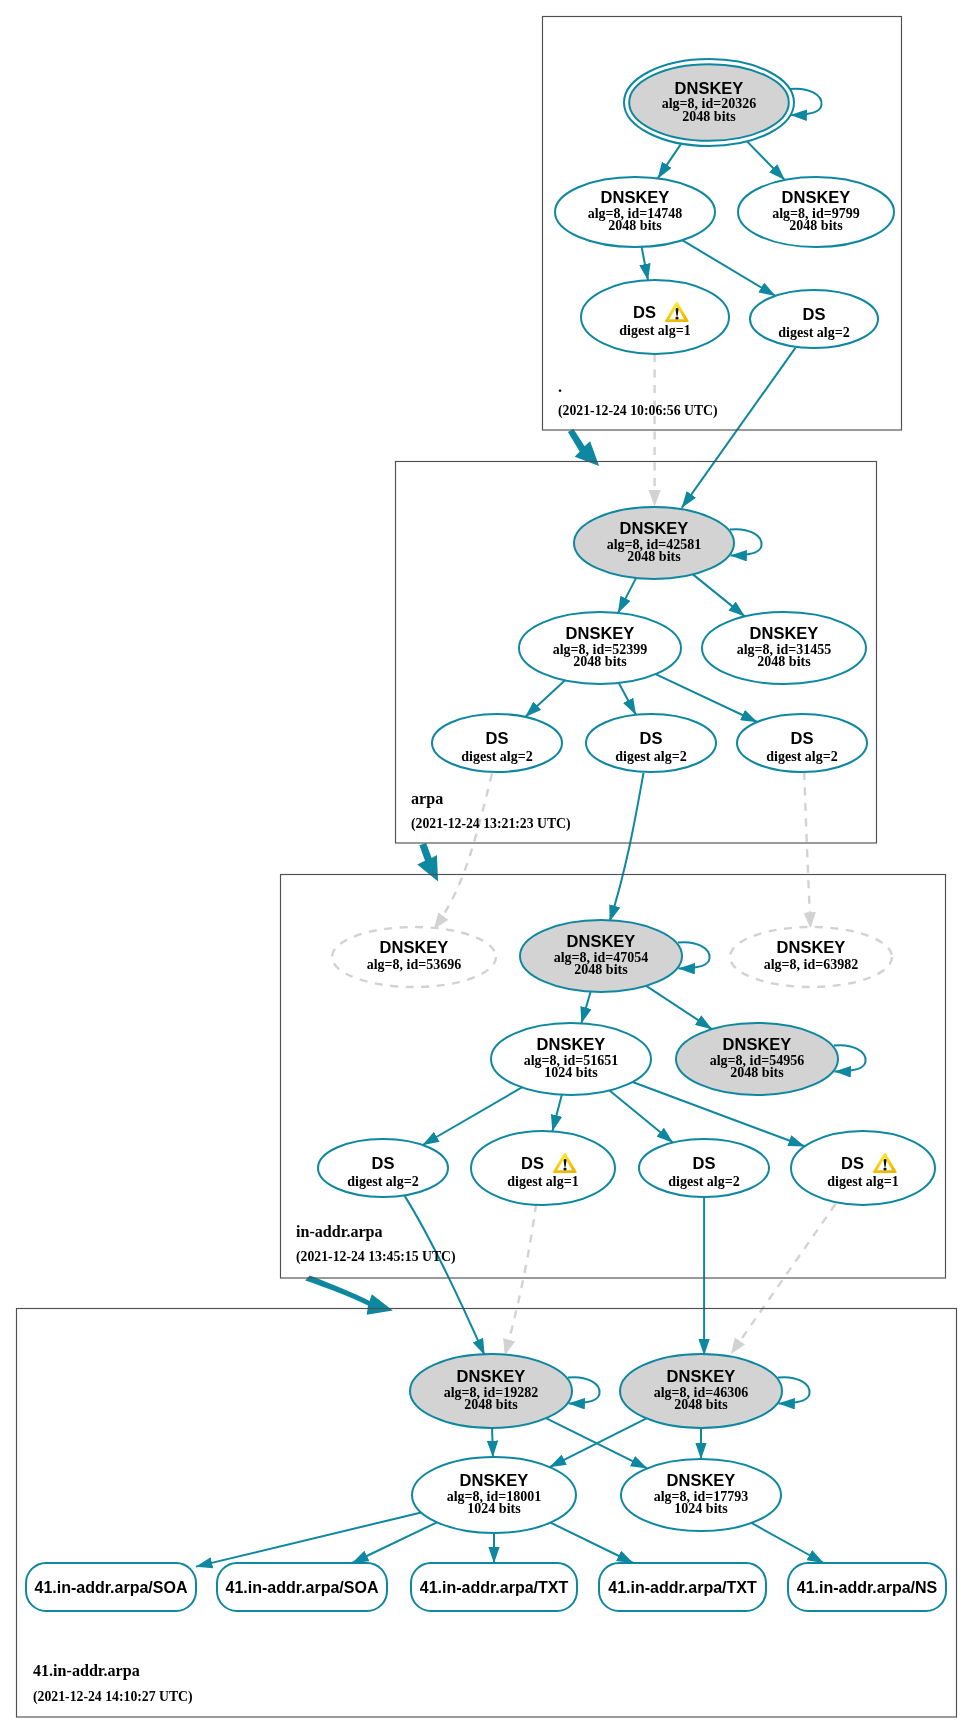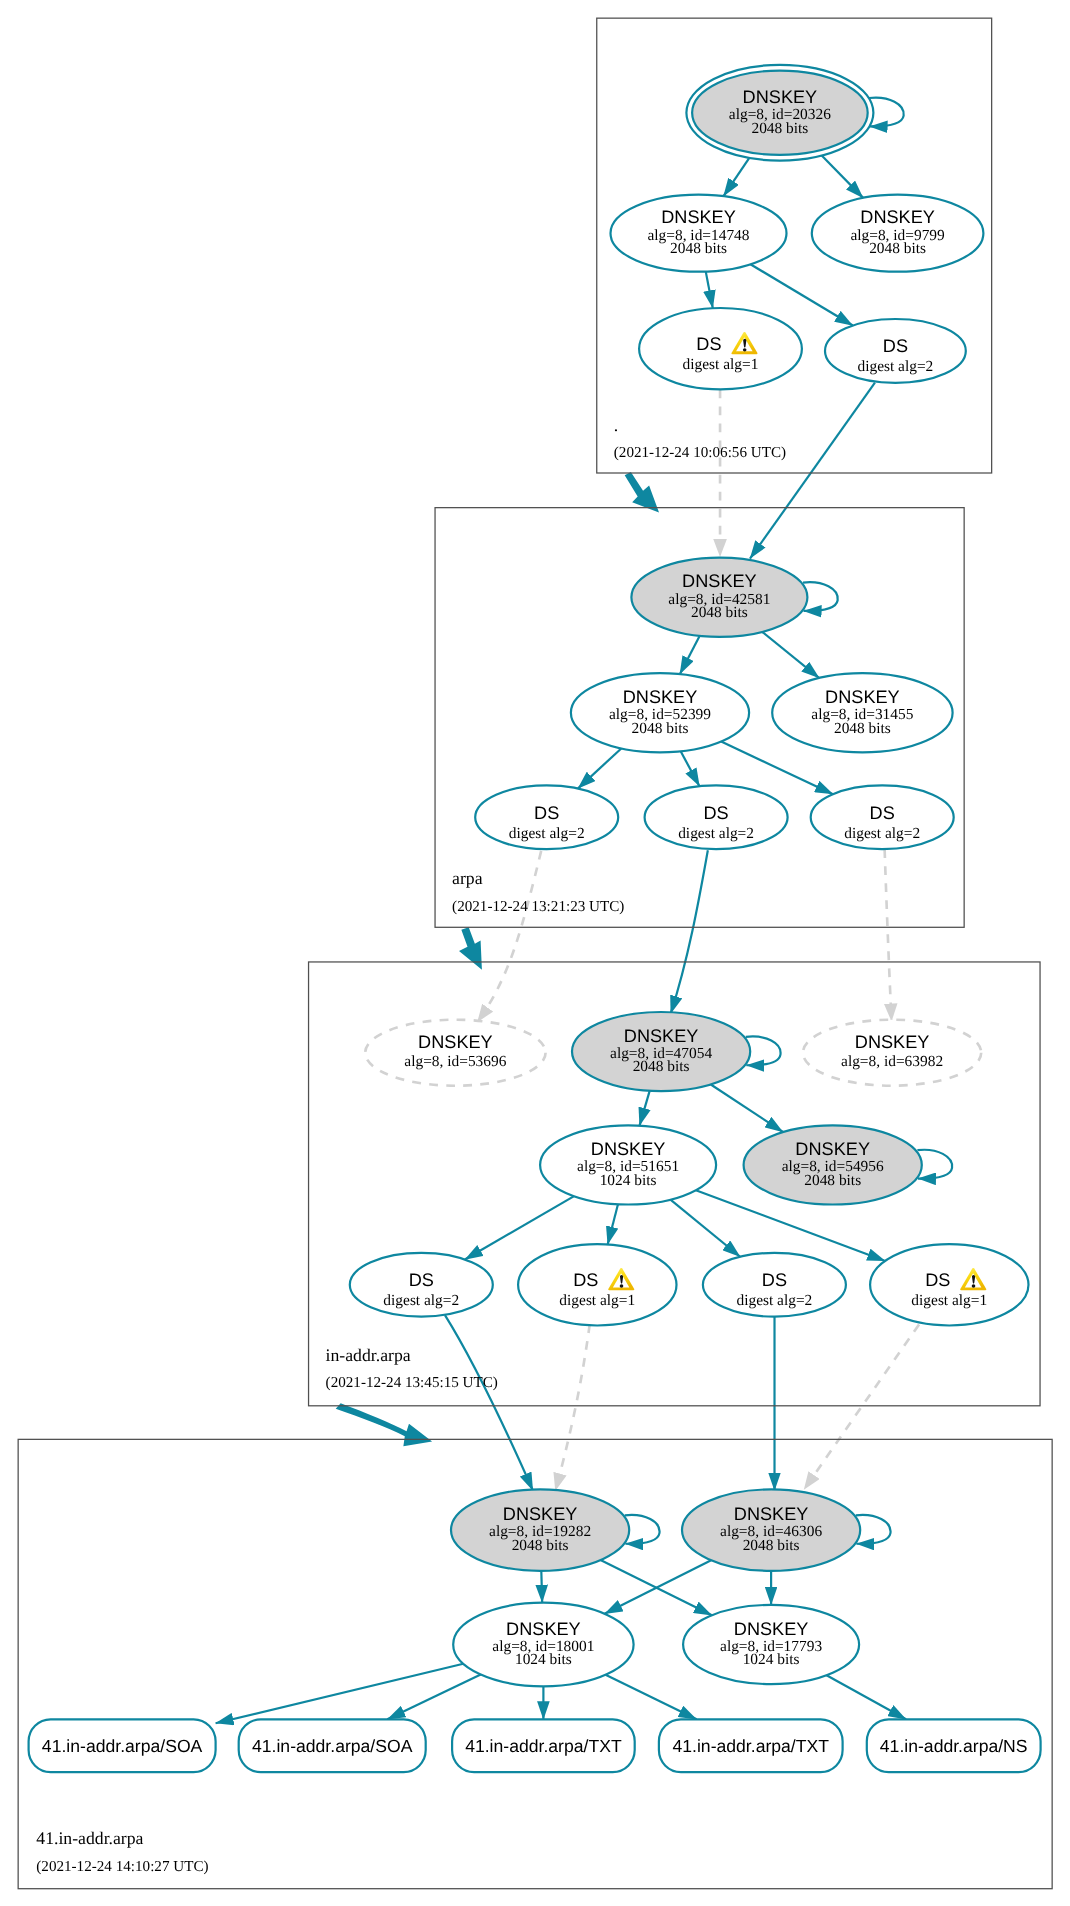--- a/index.html
+++ b/index.html
@@ -1,19 +1,19 @@
 <!DOCTYPE html>
 <html><head>
 <meta charset="utf-8">
 <title>DNSSEC Authentication Chain</title>
 <style>
   html,body{margin:0;padding:0;background:#ffffff;}
   body{width:973px;height:1733px;overflow:hidden;
        font-family:"Liberation Serif",serif;-webkit-font-smoothing:antialiased;}
-  #canvas{position:relative;width:973px;height:1733px;}
+  #canvas{position:relative;width:973px;height:1733px;font-weight:bold;}
   svg#graph{display:block;shape-rendering:geometricPrecision;}
   .zone-box{fill:none;stroke:#505050;stroke-width:1.15;}
   .edge-secure{fill:none;stroke:#0e87a0;stroke-width:2;}
   .edge-insecure{fill:none;stroke:#d2d2d2;stroke-width:2.4;stroke-dasharray:8 7.5;}
   .node-sep-outer{fill:none;stroke:#0e87a0;stroke-width:2;}
   .node-secure{fill:#ffffff;stroke:#0e87a0;stroke-width:2;}
   .node-sepfill{fill:#d3d3d3;stroke:#0e87a0;stroke-width:2;}
   .node-bogus{fill:#ffffff;stroke:#d2d2d2;stroke-width:2.4;stroke-dasharray:8 7.5;}
   .rrset-box{fill:#ffffff;stroke:#0e87a0;stroke-width:2;}
   .t-sans{font-family:"Liberation Sans",sans-serif;fill:#000000;}

